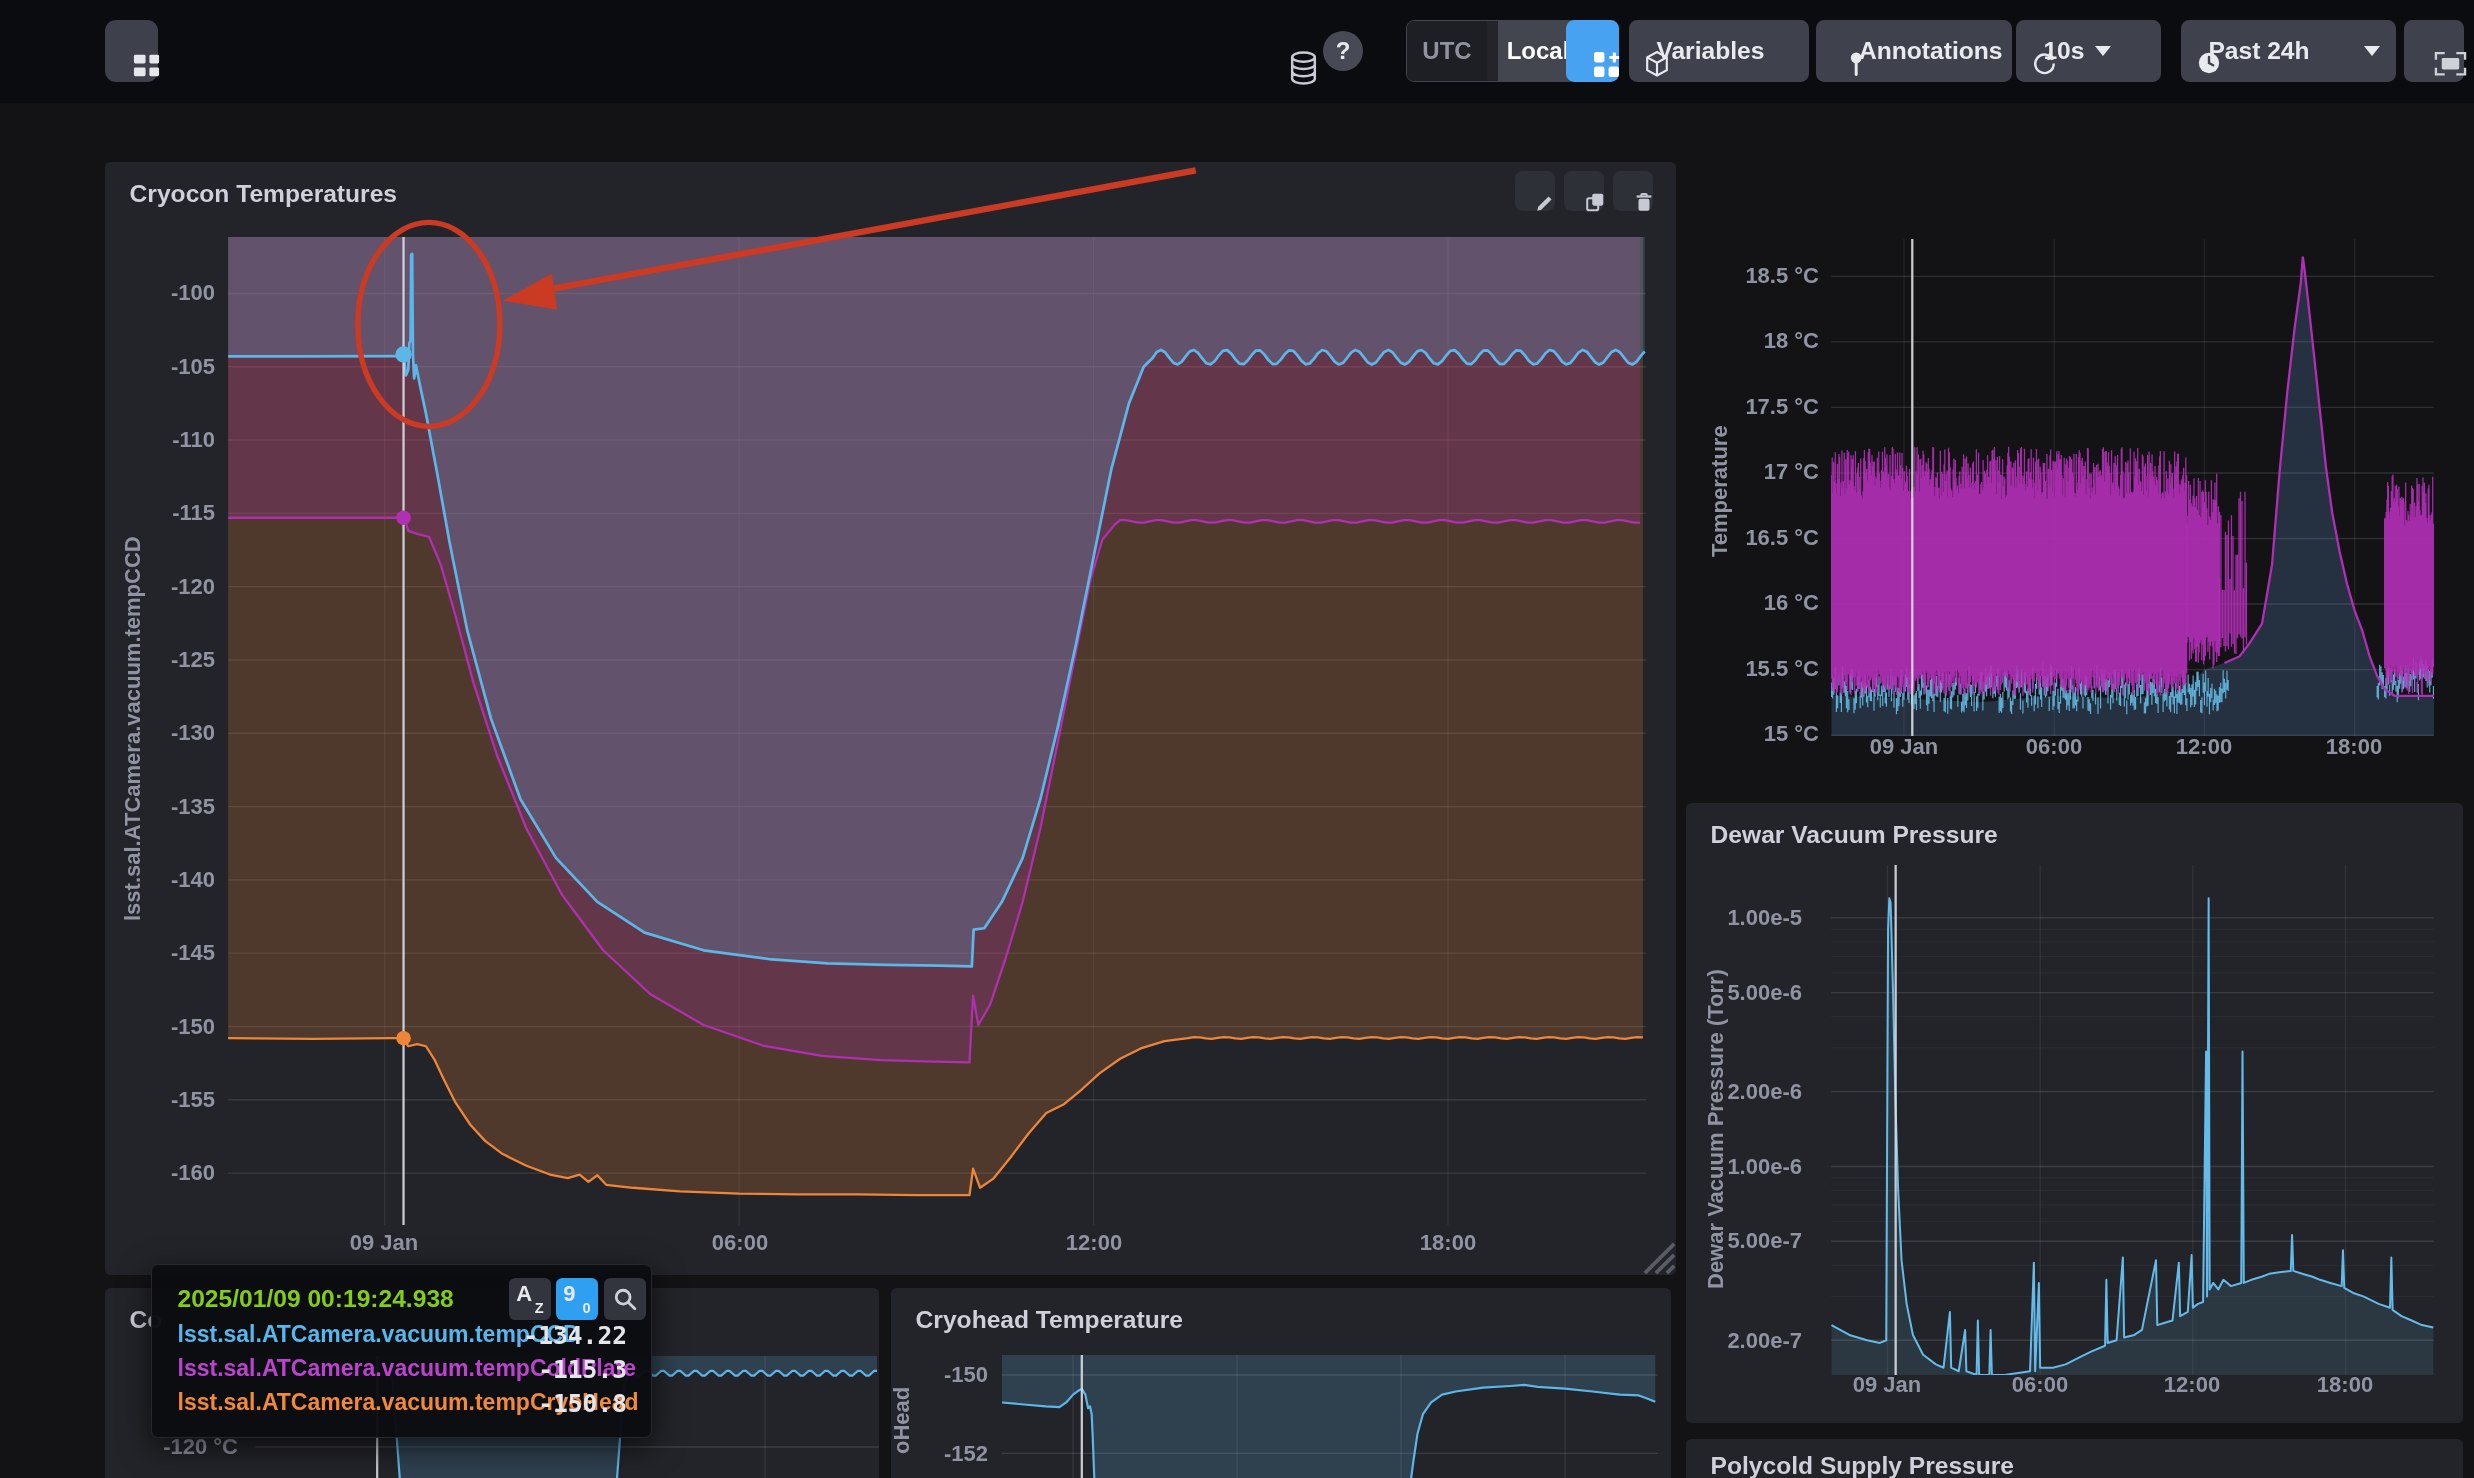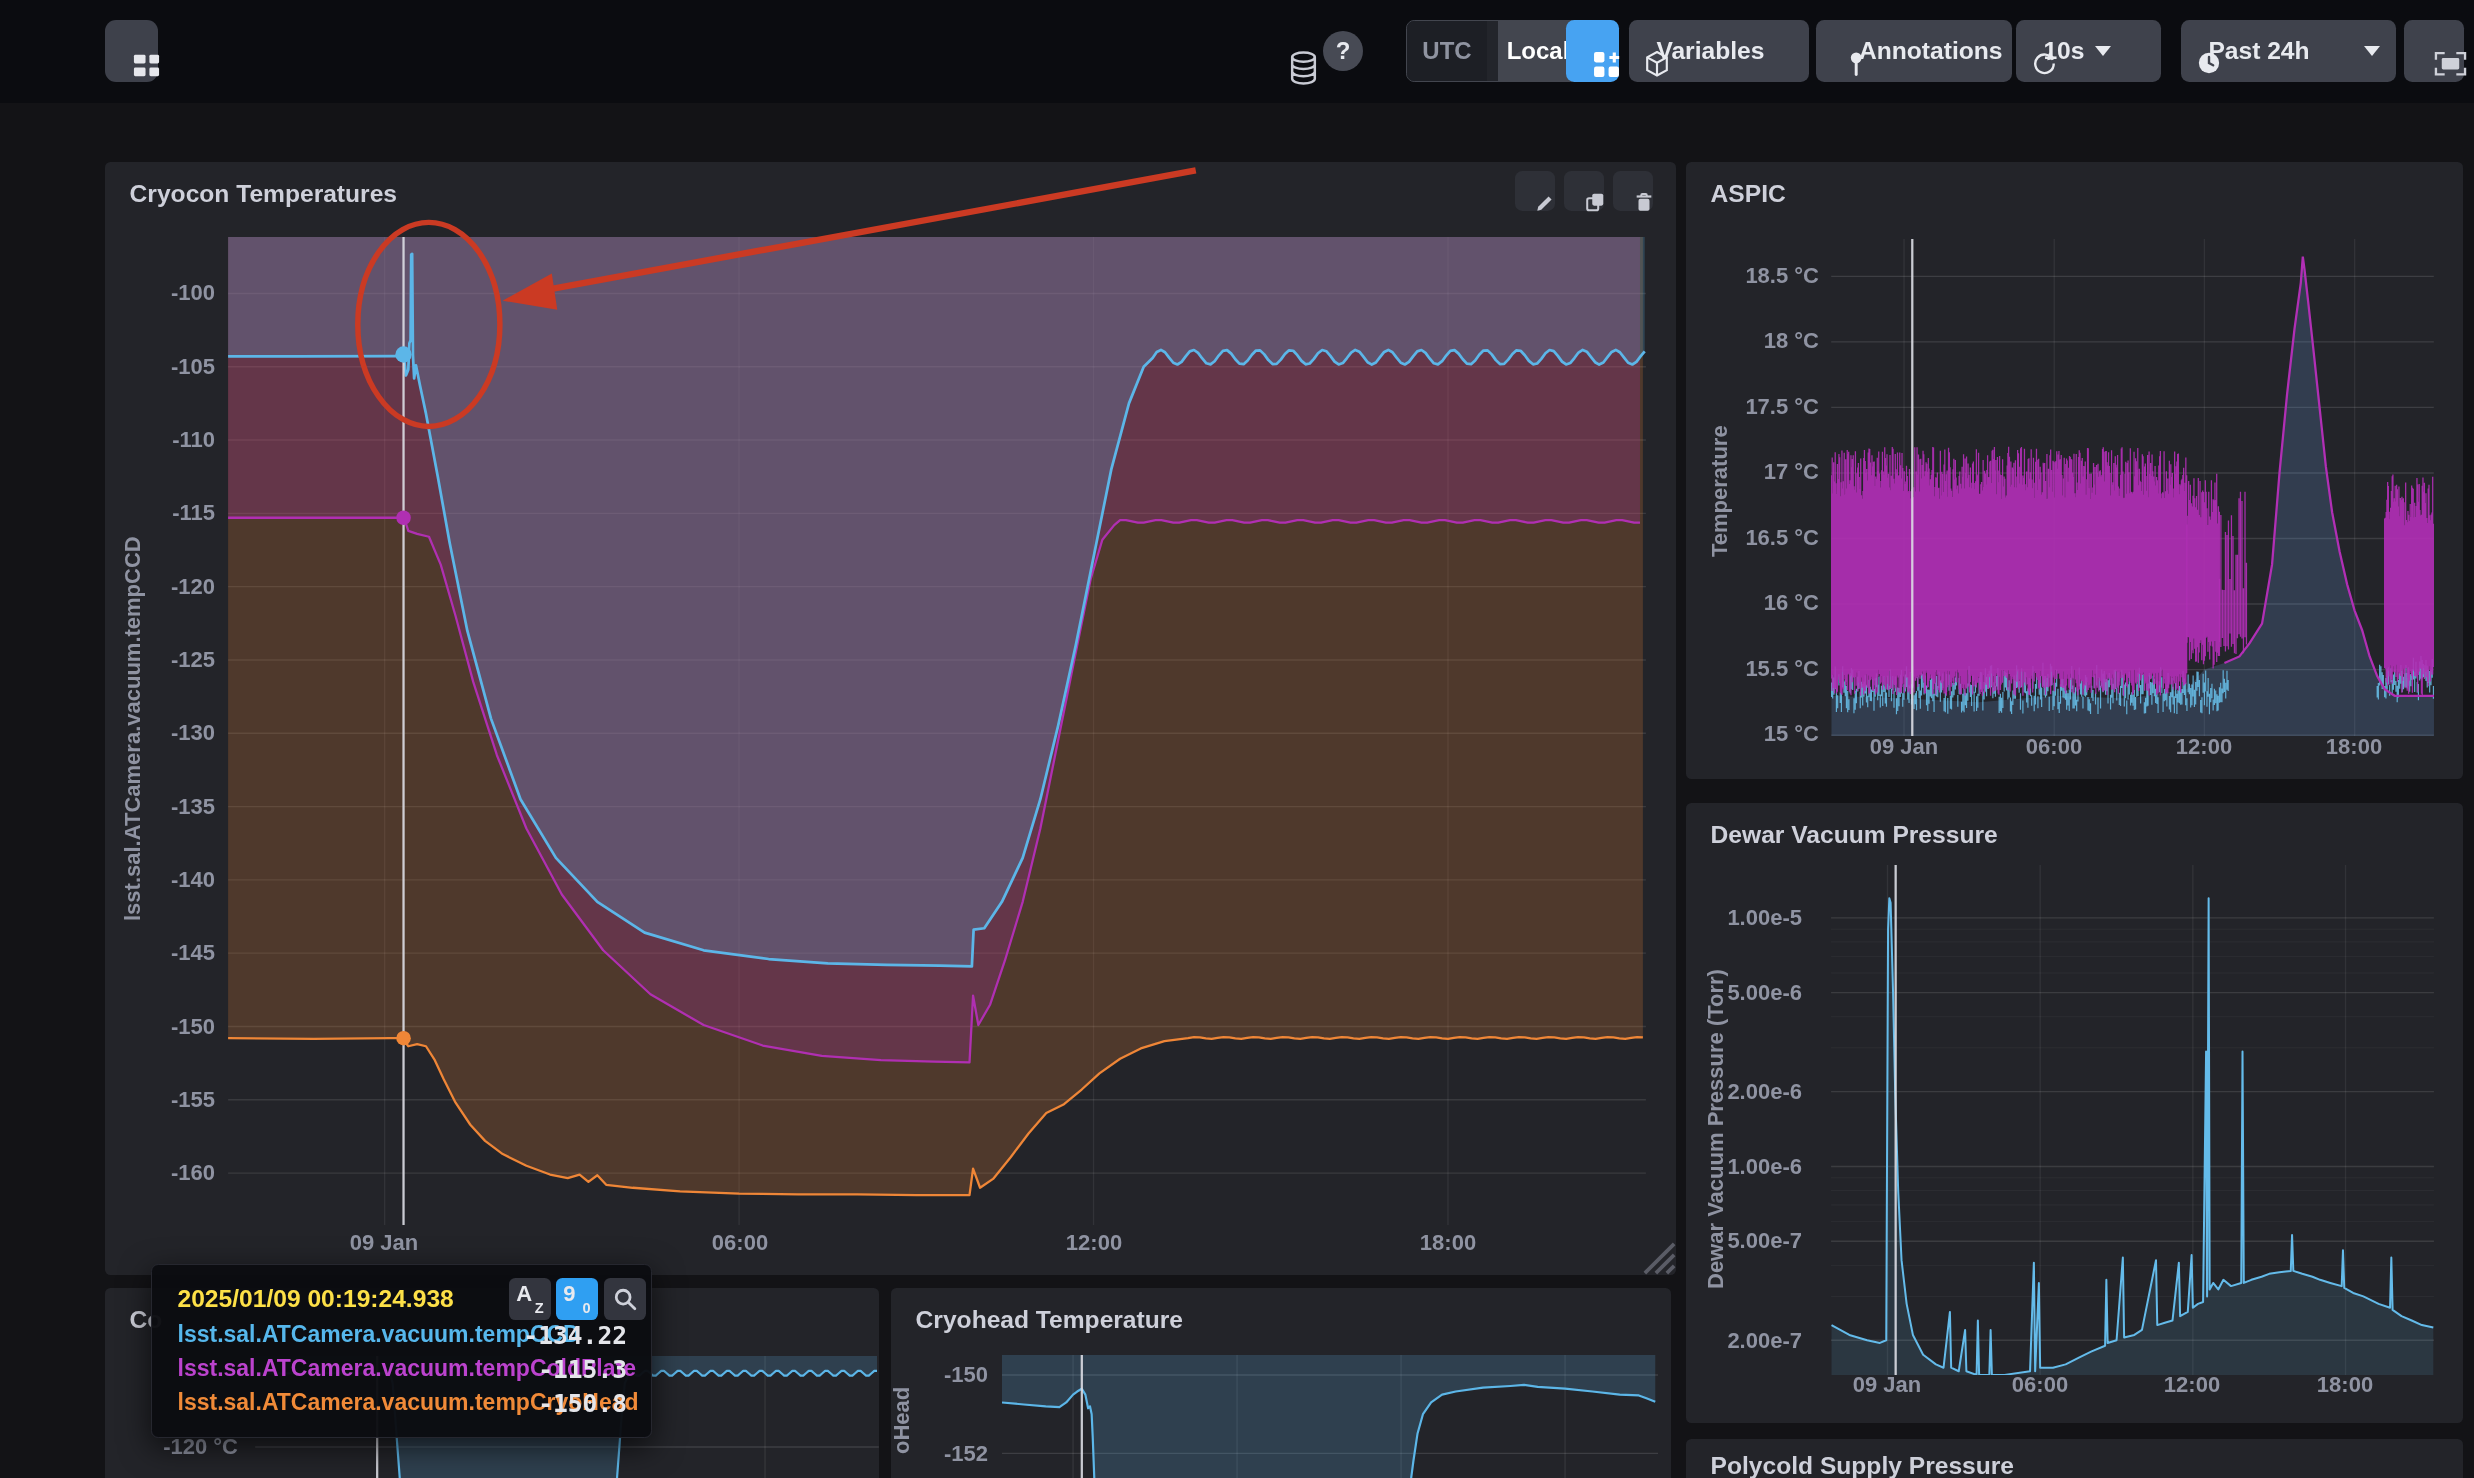--- a/index.html
+++ b/index.html
@@ -36,21 +36,21 @@
           display:flex;align-items:center;justify-content:center;
           font-size:22px;font-weight:700;color:#8f93a2;}
   .ytick,.xtick{position:absolute;font-size:22px;font-weight:700;color:#8f93a2;white-space:nowrap;}
   .ytick{text-align:right;transform:translateY(-50%);}
   .xtick{transform:translateX(-50%);}
   svg{position:absolute;overflow:hidden;}
   
   .tooltip{position:absolute;left:151px;top:1264px;width:499px;height:172px;z-index:50;
            background:rgba(11,12,17,0.97);border:0.9px solid #26272f;border-radius:7.3px;
            box-shadow:0 9px 31px rgba(0,0,0,.65);}
-  .tt-time{position:absolute;left:25.5px;top:20px;font-size:24.6px;font-weight:700;color:#fde047;}
+  .tt-time{position:absolute;left:25.5px;top:20px;font-size:24.6px;font-weight:700;color:#84cc16;}
   .tt-btn{position:absolute;top:12.8px;width:42px;height:42px;border-radius:6.4px;background:#33353e;
           cursor:pointer;color:#e8e9ee;}
   .tt-btn .big{position:absolute;left:7.3px;top:3.6px;font-size:22px;font-weight:700;}
   .tt-btn .sub{position:absolute;right:7.3px;bottom:3.6px;font-size:14.6px;font-weight:700;}
   .tt-num{background:#2f9ff2;}
   .tt-row{position:absolute;left:25.5px;right:24px;height:31px;}
   .tt-label{position:absolute;left:0;font-size:23px;font-weight:700;}
   .tt-value{position:absolute;right:0;font-family:"DejaVu Sans Mono",monospace;font-size:24.6px;font-weight:700;color:#e4e5ea;}
   .resize-handle{position:absolute;}
 </style>
@@ -213,23 +213,20 @@
       <circle cx="192.66" cy="879.8650000000001" r="8" fill="#ef8637"></circle>
     </svg>
   <svg class="resize-handle" width="44" height="44" style="left:1632px;top:1231px;" viewBox="0 0 48 48">
     <g stroke="#5a5c66" stroke-width="4">
         <line x1="14" y1="46" x2="46" y2="14"></line>
         <line x1="26" y1="46" x2="46" y2="26"></line>
         <line x1="38" y1="46" x2="46" y2="38"></line>
       </g>
   </svg>
 
-  <section class="panel" style="left:1686px;top:162px;width:777px;height:617px;">
-    <div class="ptitle" style="left:24.6px;top:18px;">ASPIC</div>
-  </section>
   <div class="ylabel" style="left:1707px;top:273px;height:437px;">Temperature</div>
   <svg id="svg-aspic" width="603" height="497" style="left:1831px;top:239px;" viewBox="0 0 662 546">
       <line x1="0" x2="662" y1="41.04000000000002" y2="41.04000000000002" stroke="rgba(255,255,255,0.12)" stroke-width="1.5"></line>
       <line x1="0" x2="662" y1="113.04000000000002" y2="113.04000000000002" stroke="rgba(255,255,255,0.12)" stroke-width="1.5"></line>
       <line x1="0" x2="662" y1="185.04000000000002" y2="185.04000000000002" stroke="rgba(255,255,255,0.12)" stroke-width="1.5"></line>
       <line x1="0" x2="662" y1="257.04" y2="257.04" stroke="rgba(255,255,255,0.12)" stroke-width="1.5"></line>
       <line x1="0" x2="662" y1="329.04" y2="329.04" stroke="rgba(255,255,255,0.12)" stroke-width="1.5"></line>
       <line x1="0" x2="662" y1="401.04" y2="401.04" stroke="rgba(255,255,255,0.12)" stroke-width="1.5"></line>
       <line x1="0" x2="662" y1="473.04" y2="473.04" stroke="rgba(255,255,255,0.12)" stroke-width="1.5"></line>
       <line x1="0" x2="662" y1="545.04" y2="545.04" stroke="rgba(255,255,255,0.12)" stroke-width="1.5"></line>

